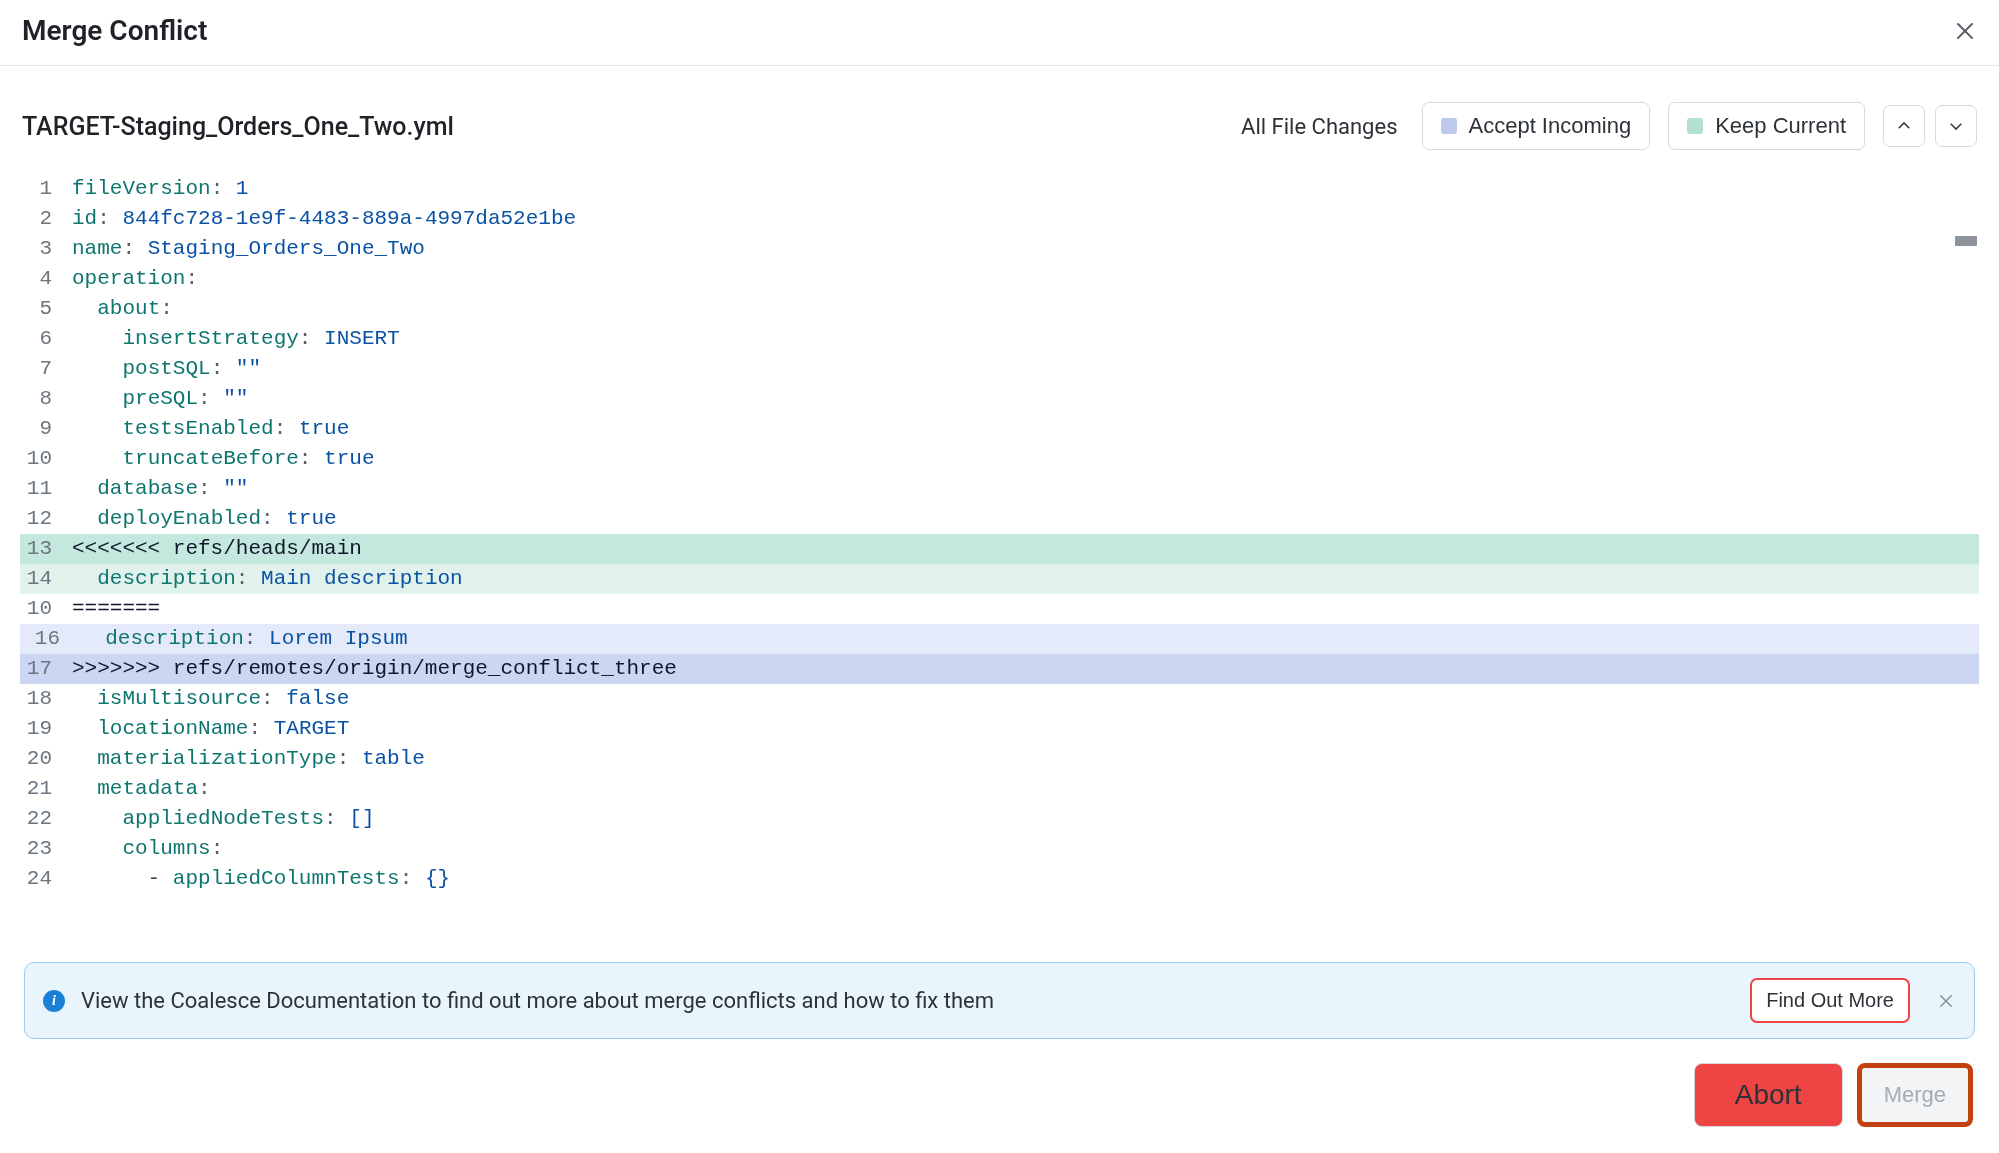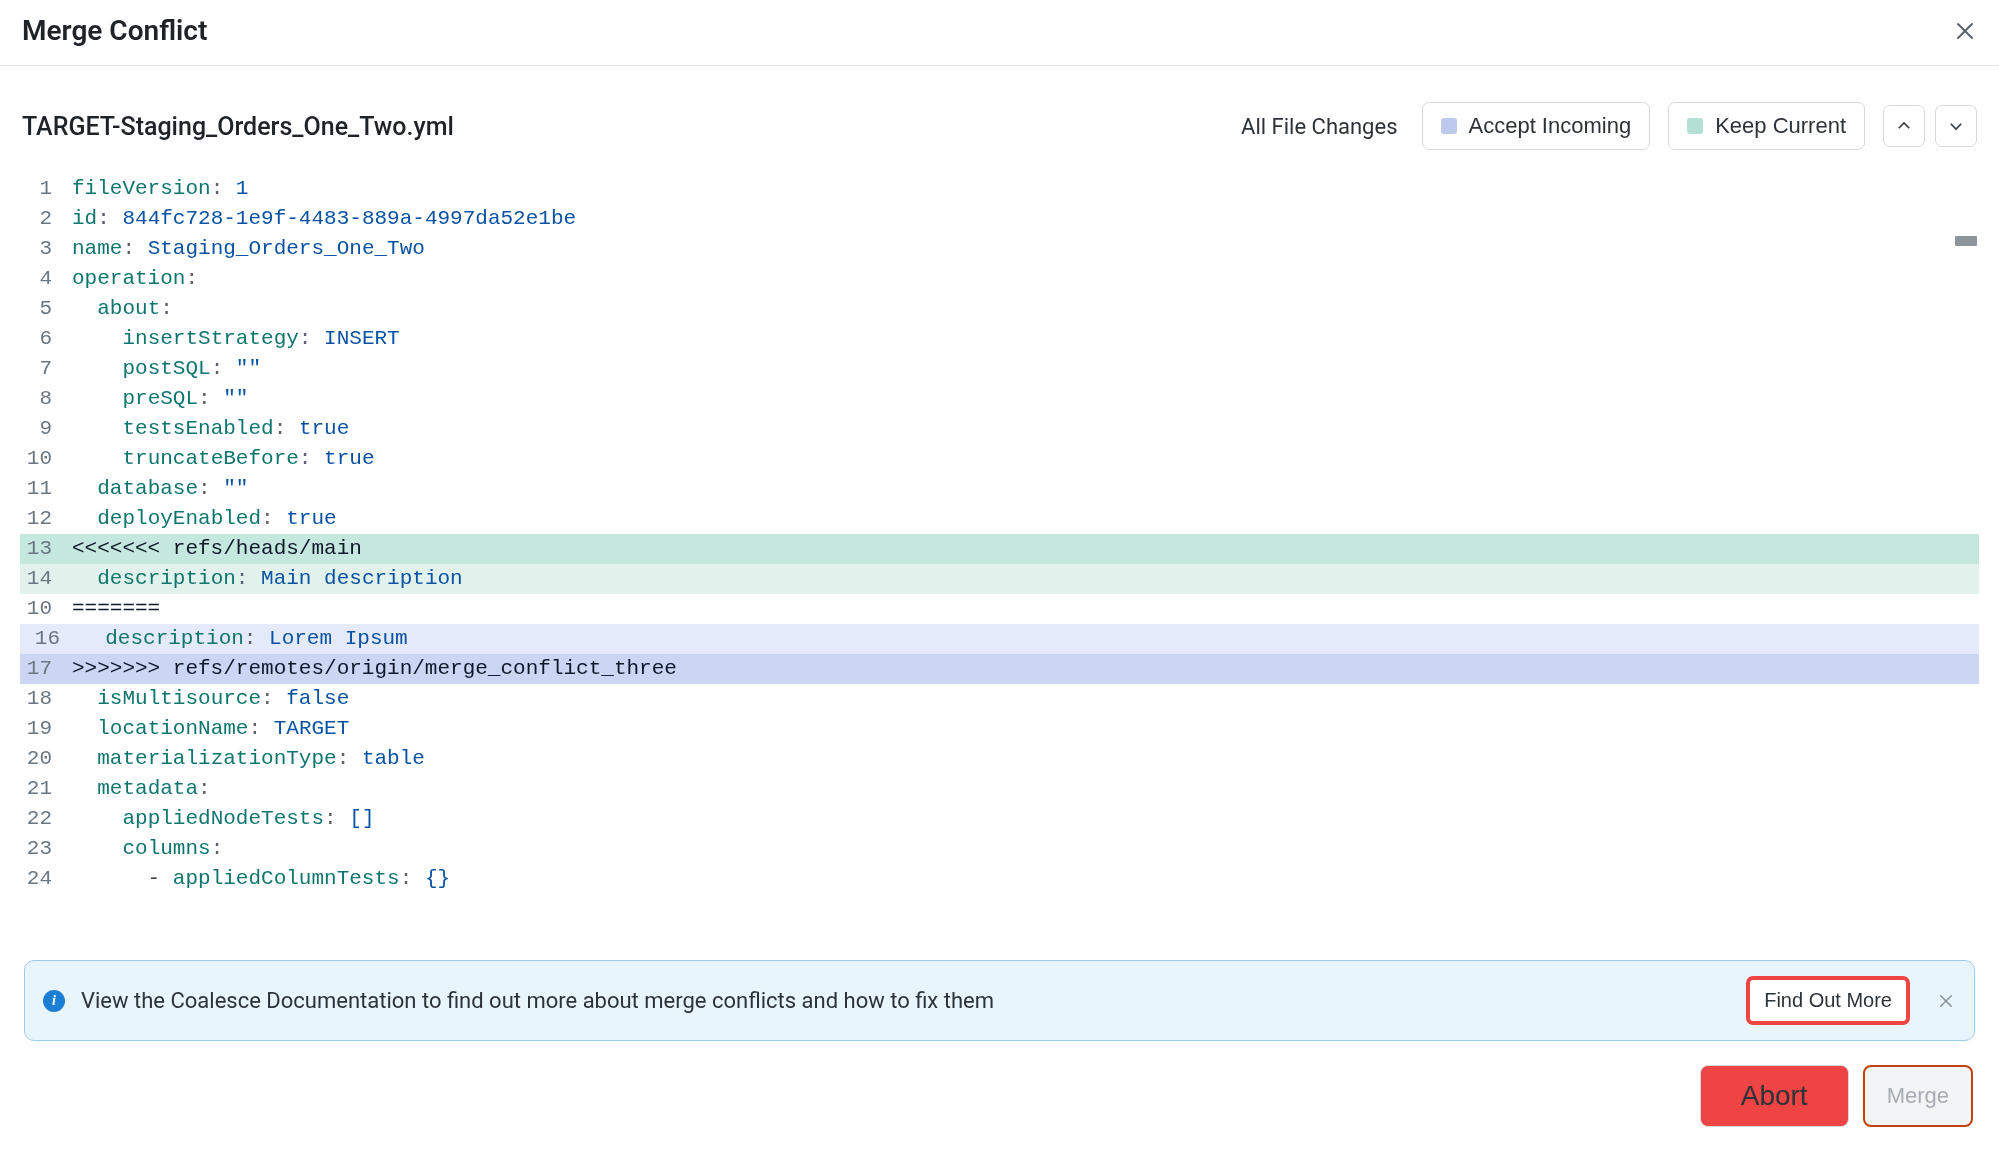--- a/index.html
+++ b/index.html
@@ -46,28 +46,28 @@
   .tk-plain { color: #3a3f45; }
 
   
   .mini-track { position: absolute; right: 22px; top: 60px; width: 14px; height: 100%; }
   .mini-mark { position: absolute; right: 0; width: 22px; height: 10px; background: #8e949b; border-radius: 1px; }
 
   
   .info-banner { margin: 16px 24px 0 24px; border: 1px solid #9cccec; background: #e9f5fd; border-radius: 10px; display: flex; align-items: center; padding: 15px 18px; gap: 16px; }
   .info-icon { width: 22px; height: 22px; border-radius: 50%; background: #1b7fd6; display: flex; align-items: center; justify-content: center; color: #fff; font-weight: 700; font-size: 14px; font-family: Georgia, serif; font-style: italic; }
   .info-text { font-size: 22px; color: #2d3238; flex: 1 1 auto; }
-  .find-more { padding: 9px 14px; border: 4px solid #ef4444; border-radius: 7px; background: #fff; font-size: 20px; cursor: pointer; color: #2d3238; }
+  .find-more { padding: 9px 14px; border: 2px solid #ef4444; border-radius: 7px; background: #fff; font-size: 20px; cursor: pointer; color: #2d3238; }
   .banner-close { width: 20px; height: 20px; cursor: pointer; color: #8a9098; display: flex; align-items: center; justify-content: center; margin-left: 10px; }
   .banner-close svg { width: 18px; height: 18px; }
 
   
   .footer { display: flex; justify-content: flex-end; gap: 14px; padding: 24px 26px 26px 26px; }
   .footer .btn-secondary { padding: 14px 40px; border: 1px solid #d5d9dd; border-radius: 8px; background: #ef4444; font-size: 28px; color: #2d3238; cursor: pointer; }
-  .footer .btn-disabled { padding: 14px 22px; border: 2px solid #c2410c; border-radius: 8px; background: #f3f4f6; font-size: 22px; color: #a6acb3; cursor: not-allowed; }
+  .footer .btn-disabled { padding: 14px 22px; border: 5px solid #c2410c; border-radius: 8px; background: #f3f4f6; font-size: 22px; color: #a6acb3; cursor: not-allowed; }
 </style>
 </head>
 <body>
 
 <div class="root">
 
   <div class="titlebar">
     <div class="titlebar-title">Merge Conflict</div>
     <div class="close-x">
       <svg viewBox="0 0 24 24" stroke="currentColor" stroke-width="2" fill="none" stroke-linecap="round">

